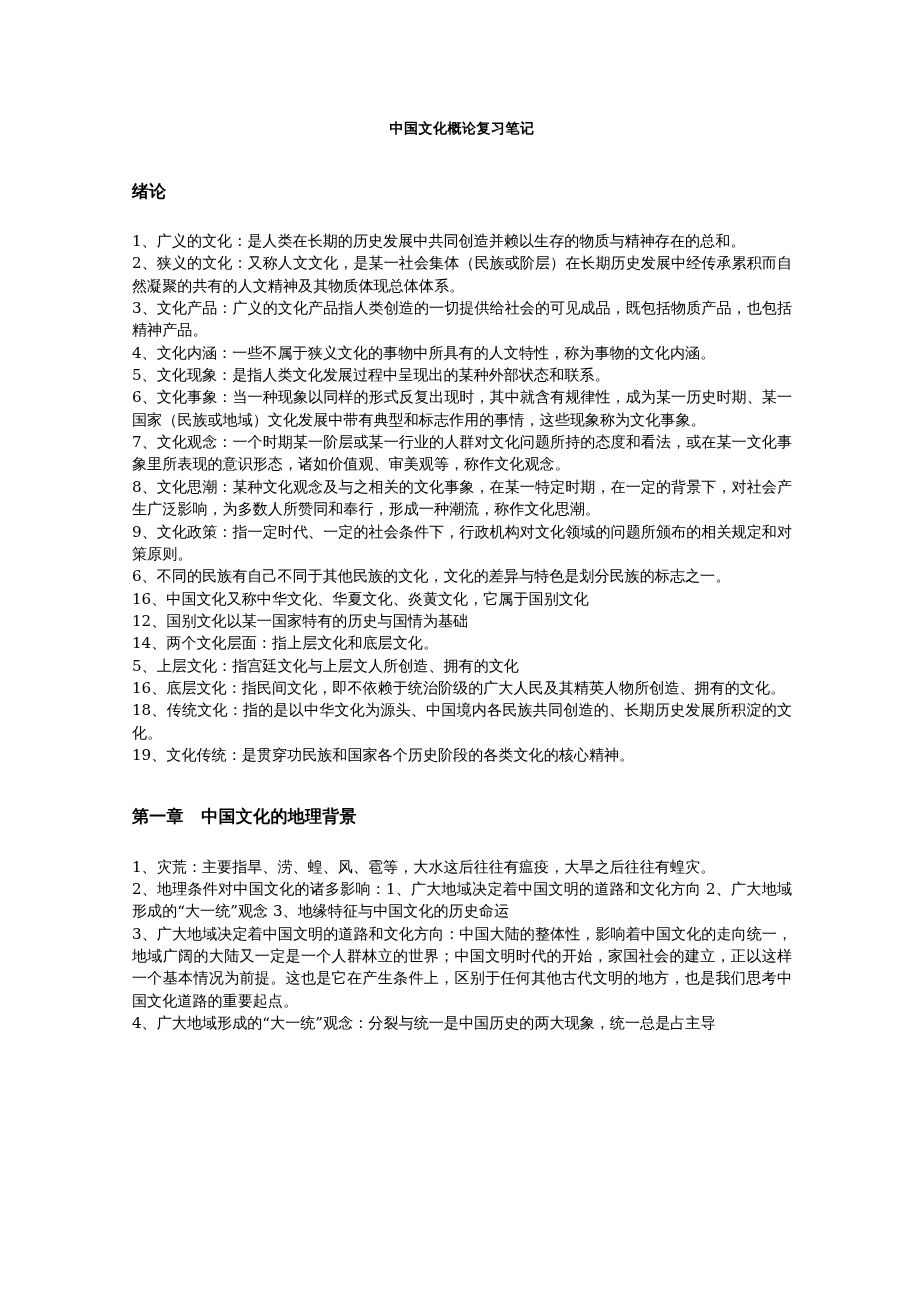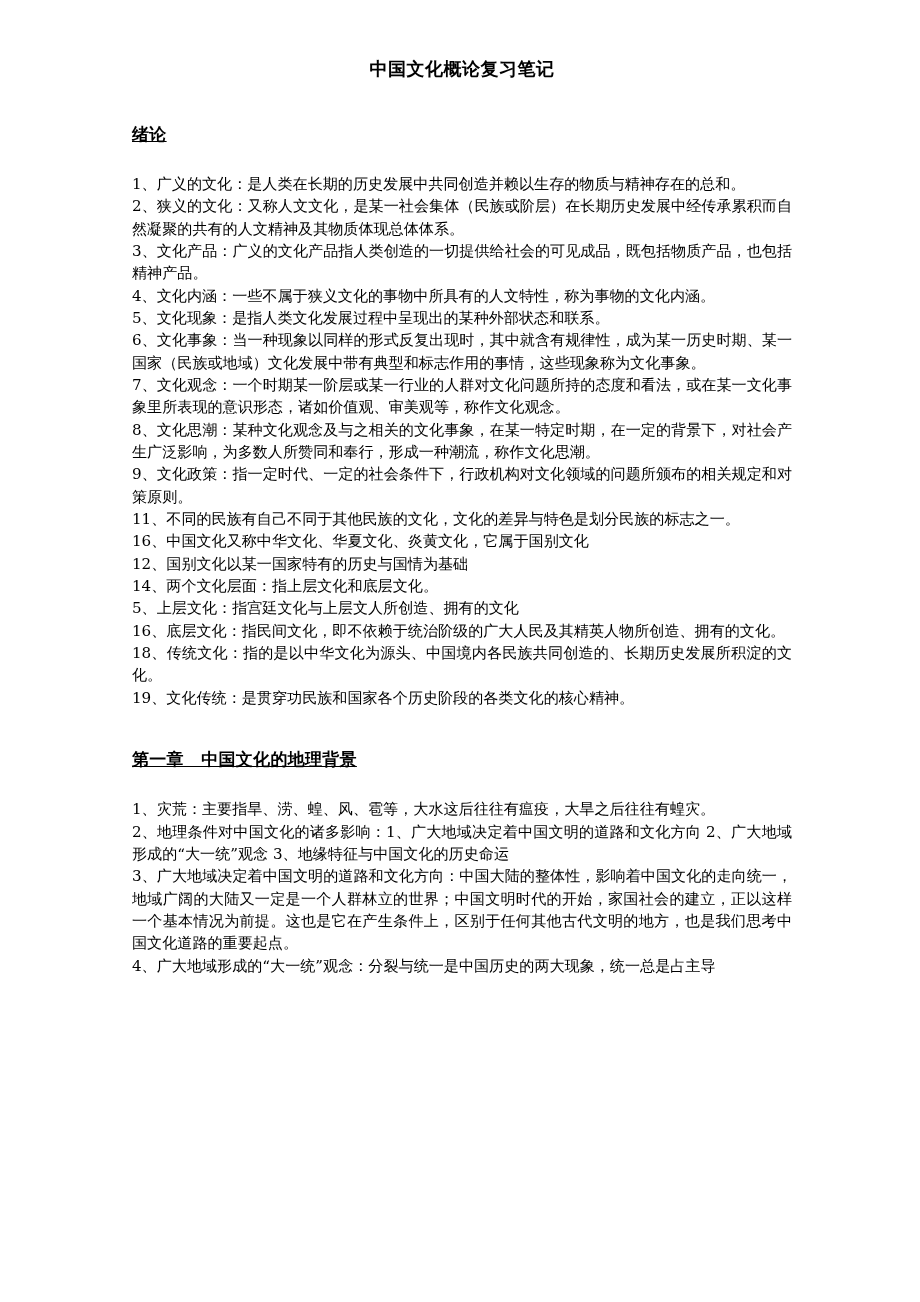--- a/index.html
+++ b/index.html
@@ -25,34 +25,33 @@
   .content {
     position: absolute;
     left: 132px;
     top: 0;
     width: 660px;
   }
   .doc-title {
     text-align: center;
     font-family: "DejaVu Sans", "Liberation Sans", sans-serif;
     font-weight: bold;
-    font-size: 18px;
+    font-size: 14px;
     letter-spacing: 0.5px;
     margin: 0;
-    padding-top: 58px;
+    padding-top: 120px;
     line-height: 1.2;
   }
   .section-heading {
     font-family: "DejaVu Sans", "Liberation Sans", sans-serif;
     font-weight: bold;
     font-size: 17px;
     margin: 0;
     line-height: 1.25;
     letter-spacing: 0.3px;
-    text-decoration: underline;
   }
   .heading-gap-1 { margin-top: 44px; }
   .heading-gap-2 { margin-top: 40px; }
   .para-block {
     margin-top: 28px;
   }
   p.para {
     margin: 0;
     font-size: 15.1px;
     line-height: 22.35px;
@@ -75,21 +74,21 @@
     <div class="para-block">
       <p class="para">1、广义的文化：是人类在长期的历史发展中共同创造并赖以生存的物质与精神存在的总和。</p>
       <p class="para">2、狭义的文化：又称人文文化，是某一社会集体（民族或阶层）在长期历史发展中经传承累积而自然凝聚的共有的人文精神及其物质体现总体体系。</p>
       <p class="para">3、文化产品：广义的文化产品指人类创造的一切提供给社会的可见成品，既包括物质产品，也包括精神产品。</p>
       <p class="para">4、文化内涵：一些不属于狭义文化的事物中所具有的人文特性，称为事物的文化内涵。</p>
       <p class="para">5、文化现象：是指人类文化发展过程中呈现出的某种外部状态和联系。</p>
       <p class="para">6、文化事象：当一种现象以同样的形式反复出现时，其中就含有规律性，成为某一历史时期、某一国家（民族或地域）文化发展中带有典型和标志作用的事情，这些现象称为文化事象。</p>
       <p class="para">7、文化观念：一个时期某一阶层或某一行业的人群对文化问题所持的态度和看法，或在某一文化事象里所表现的意识形态，诸如价值观、审美观等，称作文化观念。</p>
       <p class="para">8、文化思潮：某种文化观念及与之相关的文化事象，在某一特定时期，在一定的背景下，对社会产生广泛影响，为多数人所赞同和奉行，形成一种潮流，称作文化思潮。</p>
       <p class="para">9、文化政策：指一定时代、一定的社会条件下，行政机构对文化领域的问题所颁布的相关规定和对策原则。</p>
-      <p class="para">11、不同的民族有自己不同于其他民族的文化，文化的差异与特色是划分民族的标志之一。</p>
+      <p class="para">6、不同的民族有自己不同于其他民族的文化，文化的差异与特色是划分民族的标志之一。</p>
       <p class="para">16、中国文化又称中华文化、华夏文化、炎黄文化，它属于国别文化</p>
       <p class="para">12、国别文化以某一国家特有的历史与国情为基础</p>
       <p class="para">14、两个文化层面：指上层文化和底层文化。</p>
       <p class="para">5、上层文化：指宫廷文化与上层文人所创造、拥有的文化</p>
       <p class="para">16、底层文化：指民间文化，即不依赖于统治阶级的广大人民及其精英人物所创造、拥有的文化。</p>
       <p class="para">18、传统文化：指的是以中华文化为源头、中国境内各民族共同创造的、长期历史发展所积淀的文化。</p>
       <p class="para">19、文化传统：是贯穿功民族和国家各个历史阶段的各类文化的核心精神。</p>
     </div>
 
     <h2 class="section-heading heading-gap-2">第一章　中国文化的地理背景</h2>

